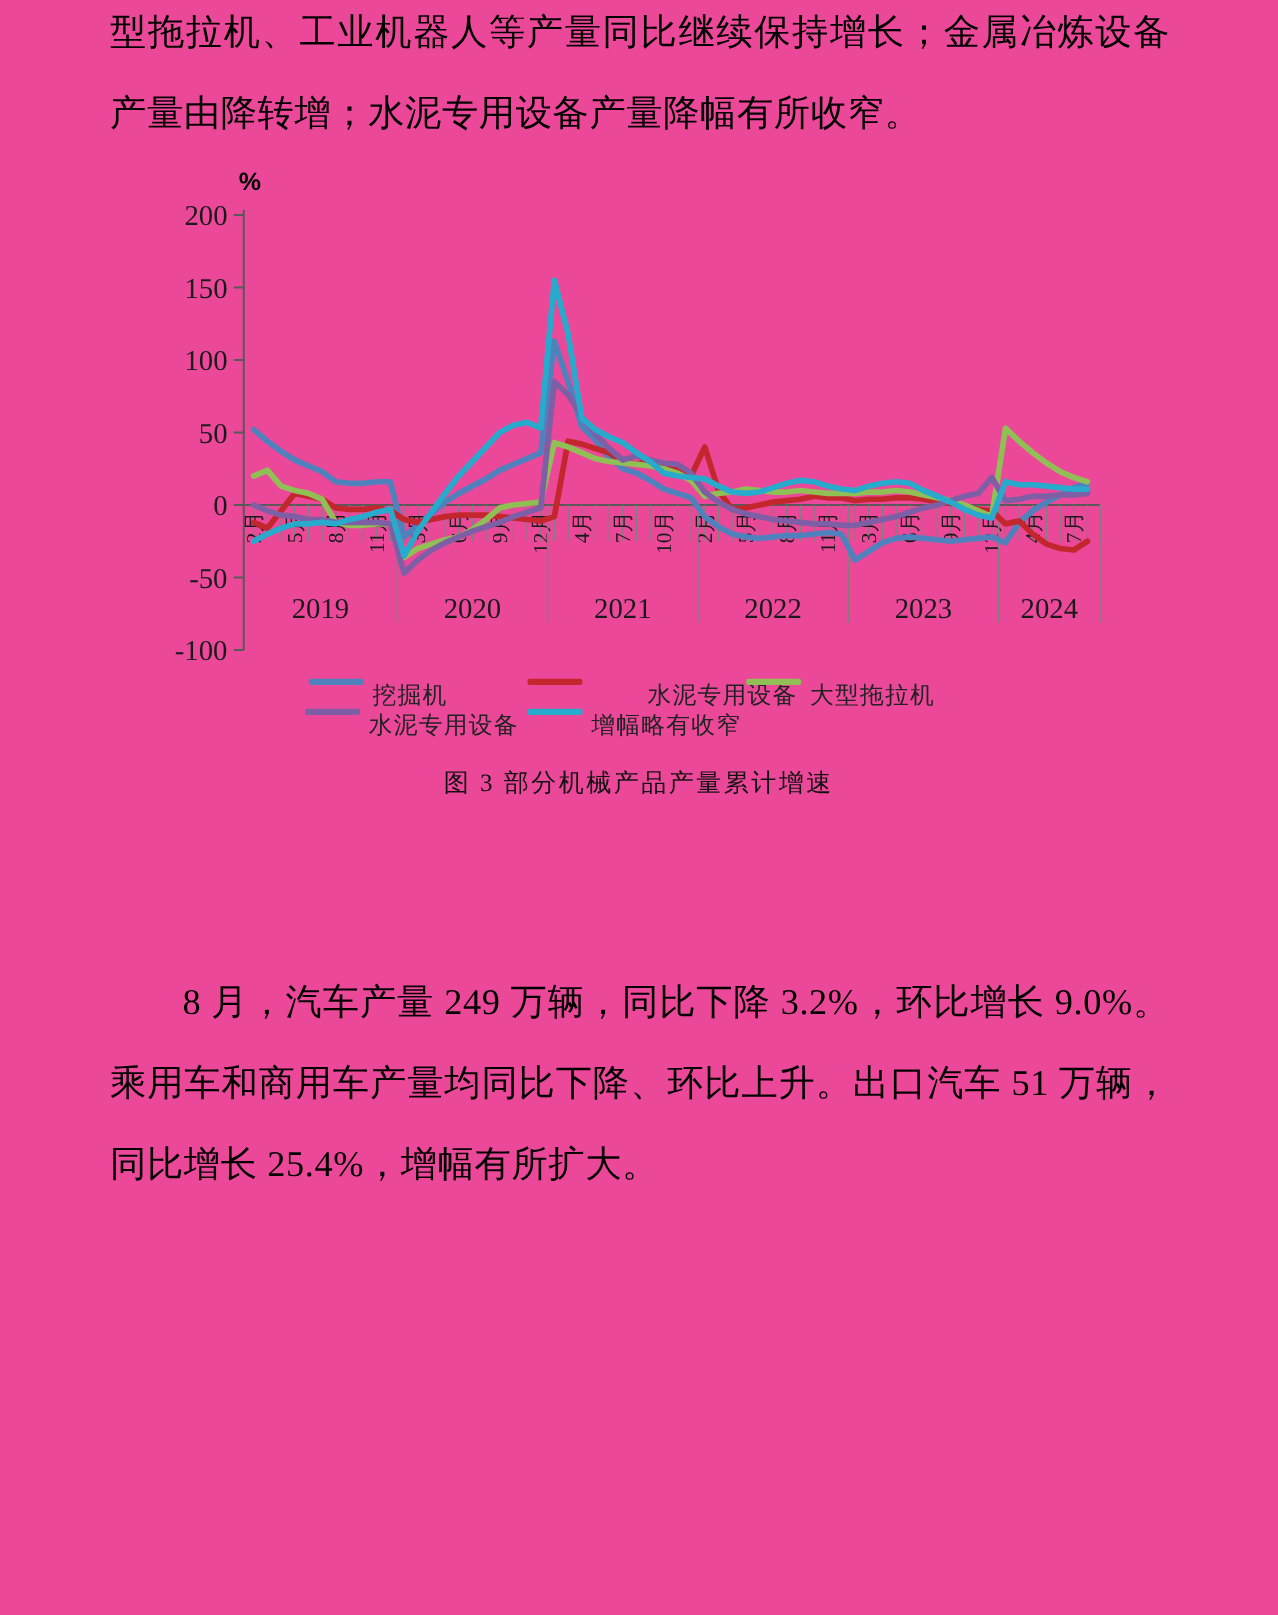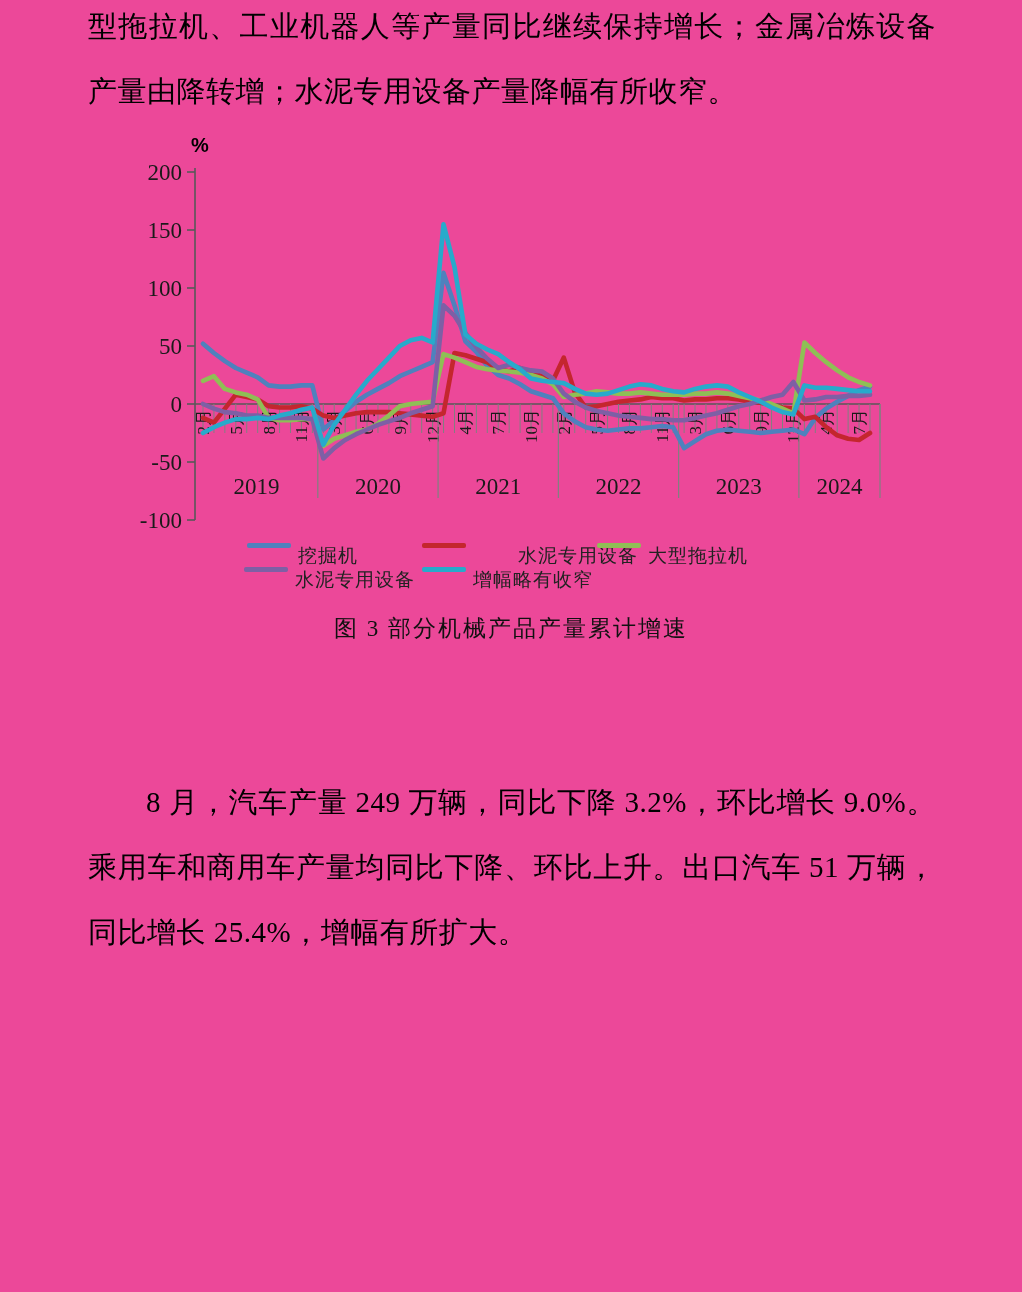--- a/index.html
+++ b/index.html
@@ -27,21 +27,21 @@
     font-weight:700;font-size:30px;letter-spacing:1px;
   }
   .chart-svg{position:absolute;left:0;top:0;pointer-events:none;}
   .legend-item{
     position:absolute;display:flex;align-items:flex-start;height:24px;
     font-size:19px;color:#222;letter-spacing:1px;
   }
   .legend-swatch{display:inline-block;width:44px;height:5px;border-radius:2px;margin-right:7px;flex:0 0 auto;}
   .caption{
     position:absolute;left:0;top:613px;width:1022px;
-    text-align:center;font-size:23px;letter-spacing:2px;color:#111;
+    text-align:center;font-size:20px;letter-spacing:2px;color:#111;
   }
 </style>
 </head>
 <body>
 
 <div class="page">
 
   <div class="bodytext toppar">
     <p>型拖拉机、工业机器人等产量同比继续保持增长；金属冶炼设备产量由降转增；水泥专用设备产量降幅有所收窄。</p>
   </div>

